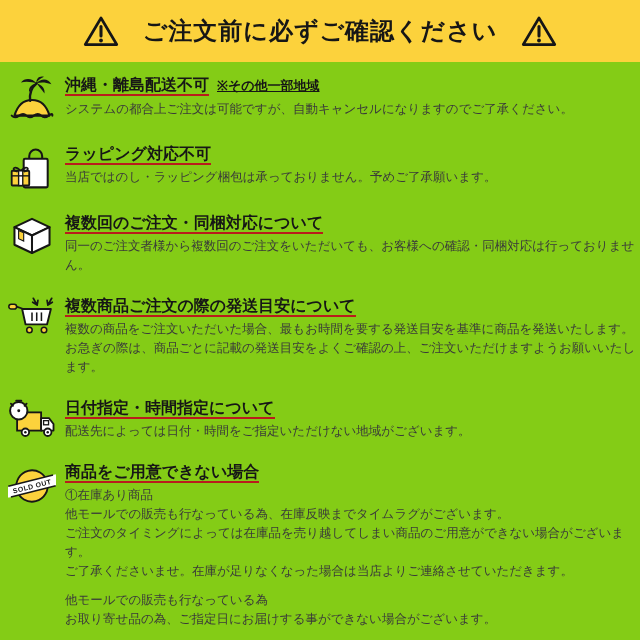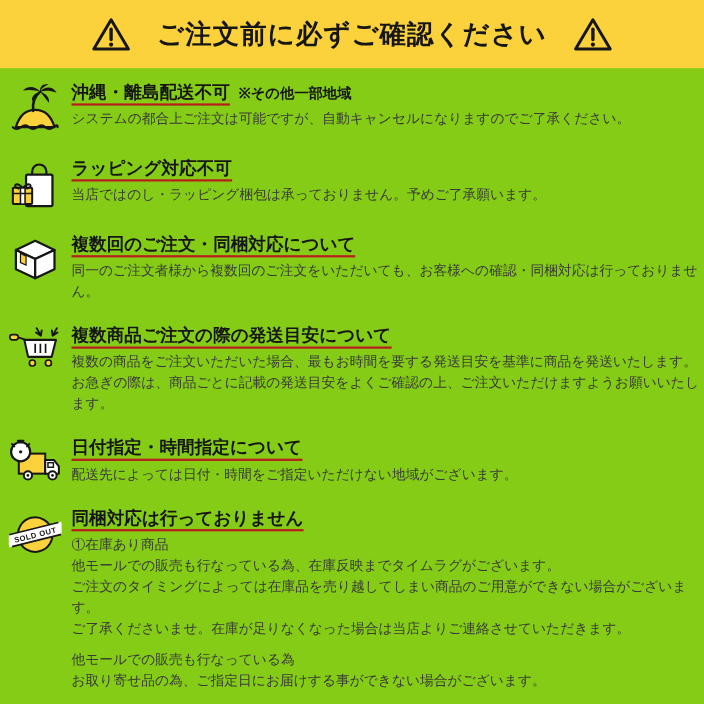--- a/index.html
+++ b/index.html
@@ -20,21 +20,21 @@
   
   .sections{padding:12px 4px 0 8px;}
   .section{display:flex;margin-bottom:20px;}
   .icon-cell{
     width:48px;min-width:48px;margin-right:9px;
     display:flex;justify-content:center;align-items:flex-start;padding-top:1px;
   }
   .text-cell{flex:1;min-width:0;}
   .sec-title{font-size:16px;line-height:22px;font-weight:bold;color:#161616;}
   .sec-title .u{border-bottom:2px solid #b91c1c;padding-bottom:1px;}
-  .sec-title .suffix{font-size:13px;margin-left:8px;}
+  .sec-title .suffix{font-size:13px;margin-left:8px;text-decoration:underline;}
   .line{font-size:12.5px;line-height:19px;color:#3a3a3a;margin:0;}
   .body-block{margin-top:3px;}
   .group-gap{margin-top:10px;}
   svg{display:block;}
 </style>
 </head>
 <body>
 
 <div class="page">
 
@@ -183,21 +183,21 @@
             <circle cx="26" cy="26" r="17" fill="#FCD23C" stroke="#161616" stroke-width="2"></circle>
             <rect x="-2" y="20" width="56" height="12" fill="#ffffff"></rect>
             <line x1="1" y1="20" x2="51" y2="20" stroke="#161616" stroke-width="1.6"></line>
             <line x1="1" y1="32" x2="51" y2="32" stroke="#161616" stroke-width="1.6"></line>
             <text x="26" y="29" text-anchor="middle" font-size="7.5" font-weight="bold" letter-spacing="0.5" fill="#161616" font-family="Liberation Sans, sans-serif">SOLD OUT</text>
           </g>
         </svg>
       </div>
       <div class="text-cell">
         <div class="sec-title">
-          <span class="u">同梱対応は行っておりません</span>
+          <span class="u">商品をご用意できない場合</span>
         </div>
         <div class="body-block">
           <p class="line">①在庫あり商品</p>
           <p class="line">他モールでの販売も行なっている為、在庫反映までタイムラグがございます。</p>
           <p class="line">ご注文のタイミングによっては在庫品を売り越してしまい商品のご用意ができない場合がございます。</p>
           <p class="line">ご了承くださいませ。在庫が足りなくなった場合は当店よりご連絡させていただきます。</p>
           <p class="line group-gap">他モールでの販売も行なっている為</p>
           <p class="line">お取り寄せ品の為、ご指定日にお届けする事ができない場合がございます。</p>
 
         </div>

